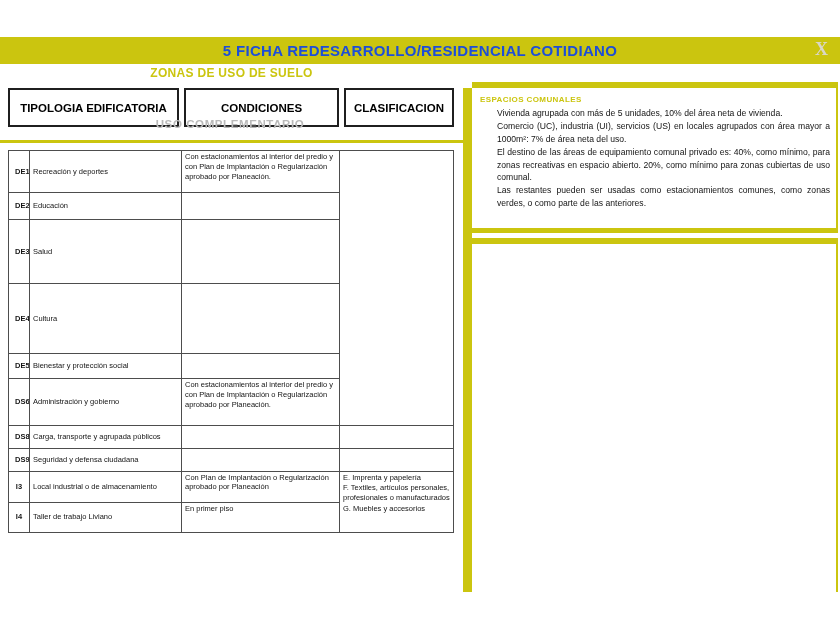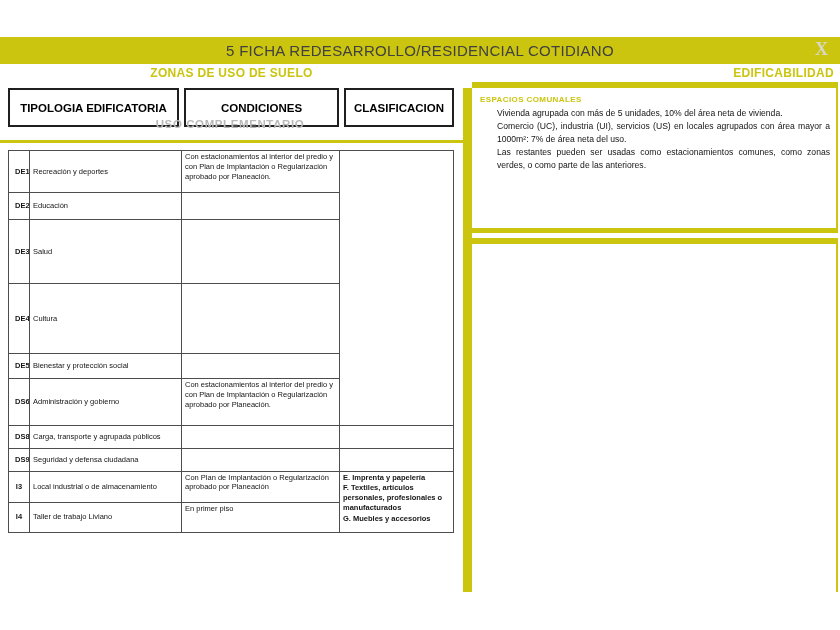--- a/index.html
+++ b/index.html
@@ -13,21 +13,21 @@
   *{box-sizing:border-box;}
   html,body{margin:0;padding:0;background:#ffffff;}
   body{font-family:"Liberation Sans", sans-serif;}
   #page{position:relative;width:840px;height:630px;background:#ffffff;overflow:hidden;}
 
   
   #banner{position:absolute;left:0;top:37px;width:840px;height:27px;background:var(--accent);}
   #banner .banner-title{
     position:absolute;left:0;top:0;width:100%;height:100%;
     display:flex;align-items:center;justify-content:center;
-    color:#404040;font-weight:normal;font-size:15px;letter-spacing:.3px;border-radius:9px;
+    color:#1d4ed8;font-weight:bold;font-size:15px;letter-spacing:.3px;border-radius:9px;
   }
   #banner .corner-x{
     position:absolute;right:12px;top:2px;
     color:#d9d7c6;font-weight:bold;font-size:18px;font-family:"Liberation Serif", serif;
   }
 
   
   .section-label{position:absolute;top:66px;color:var(--accent);font-weight:bold;font-size:12px;letter-spacing:.3px;}
   #zones-label{left:0;width:463px;text-align:center;}
   #edif-label{left:600px;width:234px;text-align:right;}
@@ -55,21 +55,21 @@
     border-collapse:collapse;table-layout:fixed;
   }
   #main-table td{
     border:1px solid var(--border-table);
     font-size:7.5px;line-height:1.3;color:var(--ink);
     padding:1px 3px;overflow:hidden;
   }
   #main-table td.code{font-weight:bold;text-align:center;vertical-align:middle;padding:6px;}
   #main-table td.tip{vertical-align:middle;}
   #main-table td.cond{vertical-align:top;}
-  #main-table td.clas{vertical-align:top;font-weight:bold;}
+  #main-table td.clas{vertical-align:top;}
   #main-table .clas-item{display:block;margin-bottom:1px;}
 
   
   #panel-bar{position:absolute;left:463px;top:88px;width:9px;height:504px;background:var(--accent);}
   #panel-box1{
     position:absolute;left:472px;top:82px;width:366px;height:151px;background:#ffffff;
     border-top:6px solid var(--accent);
     border-bottom:5px solid var(--accent);
     border-right:2px solid var(--accent);
   }
@@ -90,21 +90,20 @@
 <body>
 
 <div id="page">
 
   <div id="banner">
     <div class="banner-title">5 FICHA REDESARROLLO/RESIDENCIAL COTIDIANO</div>
     <div class="corner-x">X</div>
   </div>
 
   <div id="zones-label" class="section-label">ZONAS DE USO DE SUELO</div>
-  <div id="edif-label" class="section-label">EDIFICABILIDAD</div>
 
   <div id="hdr-tipologia" class="hdr-box">TIPOLOGIA EDIFICATORIA</div>
   <div id="hdr-condiciones" class="hdr-box">CONDICIONES</div>
   <div id="hdr-clasificacion" class="hdr-box">CLASIFICACION</div>
 
   <div id="uso-subtitle">USO COMPLEMENTARIO</div>
   <div id="yellow-line"></div>
 
   <table id="main-table">
     <colgroup>
@@ -175,19 +174,20 @@
     </tbody>
   </table>
 
   <div id="panel-bar"></div>
 
   <div id="panel-box1">
     <div class="panel-title">ESPACIOS COMUNALES</div>
     <div class="panel-paras">
       <p>Vivienda agrupada con más de 5 unidades, 10% del área neta de vivienda.</p>
       <p>Comercio (UC), industria (UI), servicios (US) en locales agrupados con área mayor a 1000m²: 7% de área neta del uso.</p>
+      <p>El destino de las áreas de equipamiento comunal privado es: 40%, como mínimo, para zonas recreativas en espacio abierto. 20%, como mínimo para zonas cubiertas de uso comunal.</p>
       <p>Las restantes pueden ser usadas como estacionamientos comunes, como zonas verdes, o como parte de las anteriores.</p>
     </div>
   </div>
 
   <div id="panel-box2"></div>
 
 </div>
 
 </body></html>

